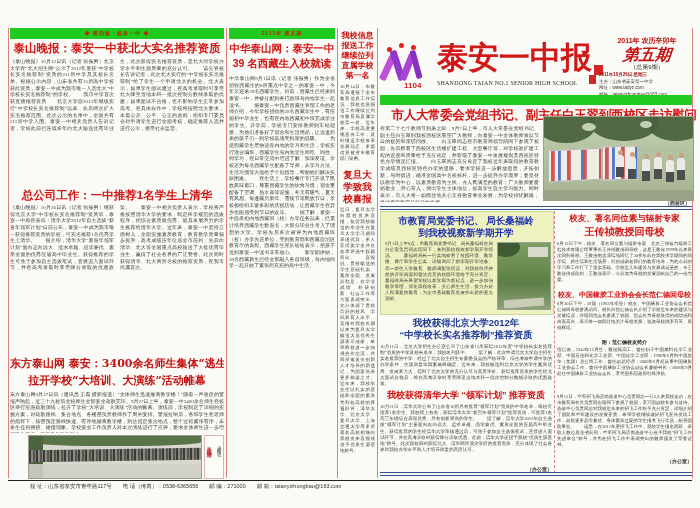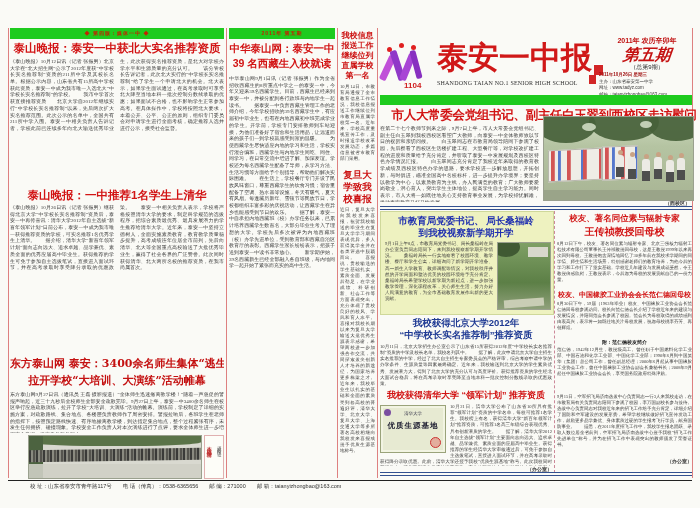--- a/index.html
+++ b/index.html
@@ -48,21 +48,21 @@
   <div class="vrule" style="left:226px;"></div>
   <div class="vrule" style="left:337px;"></div>
   <div class="vrule" style="left:377px;"></div>
   <div class="vrule" style="left:692px;"></div>
 
   <div class="greenbar" style="left:10px;top:28px;width:214px;">◆ 第四版：媒体一中 ◆</div>
 
   <div class="htitle" style="left:10px;top:41px;width:214px;font-size:11.5px;">泰山晚报：泰安一中获北大实名推荐资质</div>
   <div class="body-txt two-col" style="left:10px;top:59px;width:214px;height:127px;font-size:5px;">《泰山晚报》10月12日讯（记者 张振男）北京大学在“北大招生网”公示了2012年度获“中学校长实名推荐制”资质的211所中学及其校长名单。根据公示内容，山东省共有15所高中学校获此资质，泰安一中成为我市唯一入选北大“中学校长实名推荐制”的学校。　　我市中学首次获直接推荐资质　　北京大学自2012年继续实行“中学校长实名推荐制”以来，先后两次扩大实名推荐范围。此次公示的名单中，全国共有211所中学入围。泰安一中相关负责人告诉记者，学校此前已连续多年向北大输送优秀毕业生，此次获得实名推荐资质，是北大对学校办学水平和生源质量的充分认可。　　该分管校长告诉记者，此次北大实行的“中学校长实名推荐制”给了学生一个申请北大的机会。北大表示，如果学生面试通过，在高考录取时可享受北大降至当地本科一批次控制分数线录取的优惠；如果面试不合格，也不影响学生正常参加高考。在具体操作中，学校将按照北大要求，本着公开、公平、公正的原则，组织专门委员会对申请学生进行全面考核，确定推荐人选并进行公示，接受社会监督。</div>
 
-  <div class="htitle" style="left:10px;top:188px;width:214px;font-size:11.5px;">泰山晚报：一中推荐1名学生上清华</div>
+  <div class="htitle" style="left:10px;top:188px;width:214px;font-size:11.5px;">总公司工作：一中推荐1名学生上清华</div>
   <div class="body-txt two-col" style="left:10px;top:205px;width:214px;height:148px;font-size:5px;">《泰山晚报》10月26日讯（记者 张振男）继获得北京大学“中学校长实名推荐制”资质后，泰安一中再传喜讯：清华大学2012年自主选拔“新百年领军计划”日前公布，泰安一中成为我市唯一获得推荐资质的学校，可实名推荐1名优秀学生上清华。　　据介绍，清华大学“新百年领军计划”面向志向远大、追求卓越、品学兼优、素质全面的优秀应届高中毕业生。获得推荐的学生可免于参加自主选拔笔试，直接进入面试环节，并在高考录取时享受降分录取的优惠政策。　　泰安一中相关负责人表示，学校将严格按照清华大学的要求，制定科学规范的选拔程序，把综合素质最优秀、最具发展潜力的学生推荐给清华大学。近年来，泰安一中坚持立德树人，全面实施素质教育，教育教学质量稳步提升，高考成绩连年位居全市前列，先后向清华、北大等全国重点高校输送了大批优秀毕业生，赢得了社会各界的广泛赞誉。此次同时获得清华、北大两所名校的推荐资质，在我市尚属首次。</div>
 
   <div class="htitle calli" style="left:10px;top:356px;width:214px;font-size:11px;color:#c41111;">东方泰山网 泰安：3400余名师生集体“逃生”</div>
   <div class="htitle calli" style="left:10px;top:373px;width:214px;font-size:11px;color:#c41111;">拉开学校“大培训、大演练”活动帷幕</div>
   <div class="body-txt" style="left:10px;top:392px;width:214px;height:41px;font-size:5px;">东方泰山网9月27日讯（通讯员 王磊 摄影报道）“全体师生迅速撤离教学楼！”随着一声急促的警报声响起，近三十九秒后全校师生全部安全疏散完毕。9月27日上午，泰安一中3400余名师生在校区举行应急疏散演练，拉开了学校“大培训、大演练”活动的帷幕。演练前，学校制定了详细的实施方案，对疏散路线、集合地点、各楼层负责教师作了周密安排。警报拉响后，各班学生在老师的指挥下，按照预定路线快速、有序地撤离教学楼，到达指定集合地点，整个过程紧张有序，未发生任何拥挤、碰撞现象。学校安全工作负责人对本次演练进行了点评，要求全体师生进一步增强安全意识，提高自救互救能力。</div>
 
   <div class="photo" style="left:28px;top:435px;width:172px;height:42px;background:#d9d9d0;">
     <div class="abs" style="left:0;top:0;width:100%;height:10px;background:#5a7348;border-radius:0 0 40% 40%;"></div>
     <div class="abs" style="left:0;top:0;width:14px;height:100%;background:#4c6340;"></div>
     <div class="crowdband" style="top:13px;transform:rotate(-0.8deg);"></div>
@@ -153,26 +153,20 @@
     <div class="abs" style="right:2px;top:4px;width:20px;height:10px;background:#d8d8cc;"></div>
     <div class="abs" style="left:6px;bottom:2px;width:40px;height:8px;background:#c9cdb5;transform:rotate(-4deg);"></div>
   </div>
 
   <div class="htitle" style="left:380px;top:317px;width:172px;font-size:9.5px;color:#1f3a93;">我校获得北京大学2012年</div>
   <div class="htitle" style="left:380px;top:329px;width:172px;font-size:9.5px;color:#1f3a93;">“中学校长实名推荐制”推荐资质</div>
   <div class="body-txt" style="left:380px;top:344px;width:172px;height:42px;font-size:4.6px;">10月11日，北京大学招生办公室公示了山东省15所获得2012年度“中学校长实名推荐制”资质的中学及校长名单，我校名列其中。　　据了解，此次申请北京大学自主招生实名推荐的中学，经过了北大自主招生专家委员会的严格评审，综合考察申请中学的办学条件、生源质量等因素最终确定。近年来，我校输送到北京大学的学生素质优秀、发展潜力大，得到了北京大学的充分认可与高度评价。获得推荐资质的学生经北大面试合格后，将在高考录取时享受降至当地本科一批次控制分数线录取的优惠政策。</div>
 
   <div class="htitle" style="left:380px;top:389px;width:172px;font-size:9px;">我校获得清华大学 “领军计划” 推荐资质</div>
   <div class="body-txt" style="left:380px;top:404px;width:172px;height:62px;font-size:4.6px;">
-    <div class="cert">
-      <div class="abs" style="left:3px;top:3px;width:7px;height:7px;border-radius:50%;background:#7a4ea0;"></div>
-      <div style="margin-top:5px;font-size:4.5px;color:#445;">清华大学</div>
-      <div class="calli" style="font-size:7.5px;color:#1a1a2e;letter-spacing:1px;margin-top:4px;">优质生源基地</div>
-      <div class="abs" style="right:4px;bottom:4px;width:9px;height:9px;border-radius:50%;border:1px solid #c33;background:rgba(220,60,60,.35);"></div>
-    </div>
     <span>10月21日，清华大学公布了山东省10所具有推荐“领军计划”资质的中学名单，每校可推荐1名学生。我校榜上有名，获得清华大学“新百年领军计划”推荐资质，可推荐1名高三年级综合表现优秀、具有创新潜质的学生。　　据了解，清华大学2012年自主选拔“领军计划”主要面向志向远大、追求卓越、品学兼优、素质全面的应届高中毕业生。获得推荐的学生经清华大学审核通过后，可免于参加自主选拔笔试，直接进入面试环节，并在高考录取时获得降分录取优惠。此前，清华大学还授予我校“优质生源基地”称号。此次我校同时获得北大、清华两所顶尖学府的推荐资质，充分体现了社会各界对我校办学水平和人才培养质量的高度认可。</span>
   </div>
   <div class="sign" style="left:380px;top:466px;width:172px;">（办公室）</div>
 
   <div class="abs" style="left:554px;top:211px;width:0;height:262px;border-left:1px dashed #cc8899;"></div>
 
   <div class="htitle" style="left:557px;top:213px;width:135px;font-size:8.5px;font-family:Liberation Mono, monospace;">校友、著名同位素与辐射专家</div>
   <div class="htitle" style="left:557px;top:225px;width:135px;font-size:10px;">王传祯教授回母校</div>
   <div class="body-txt" style="left:557px;top:241px;width:135px;height:47px;font-size:4.5px;">8月12日下午，校友、著名同位素与辐射专家、北京三强核力辐射工程技术有限公司董事长王传祯教授回母校，这是王教授1999年以来再次回到母校。王教授饱含深情地回忆了30多年前在我校求学期间的同学情、师生情和生活场景，特别感谢老师们的教育培养，为他今后的学习和工作打下了坚实基础。学校近几年建设与发展成就斐然，令王教授倍感欣慰，王教授表示，今后愿为母校的发展贡献自己的一份力量。</div>
 

